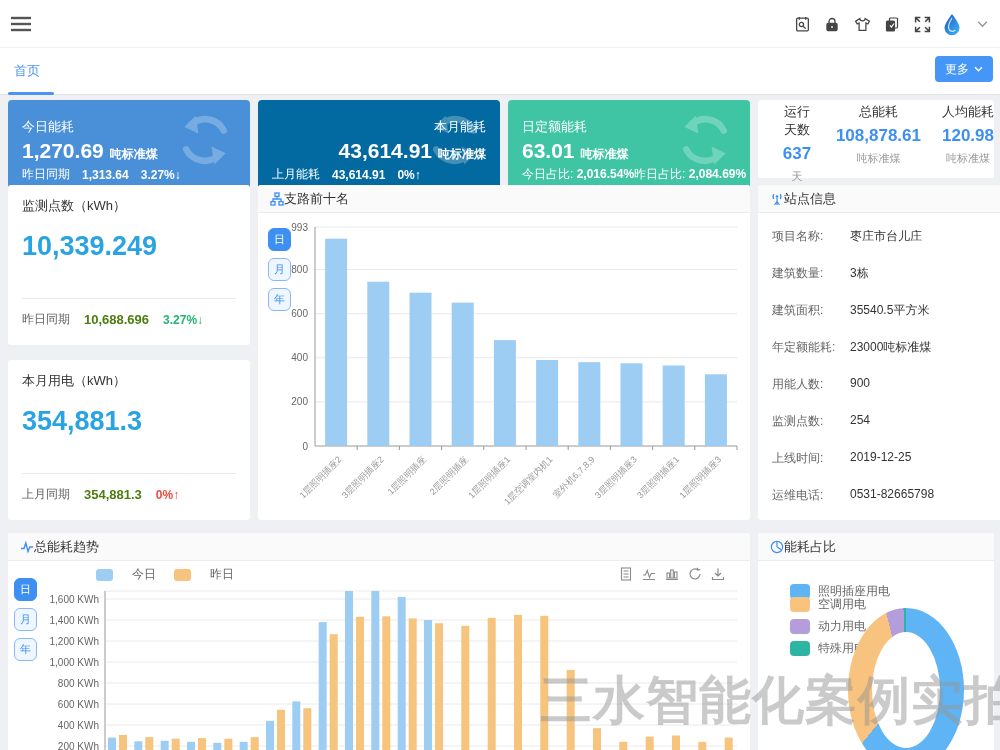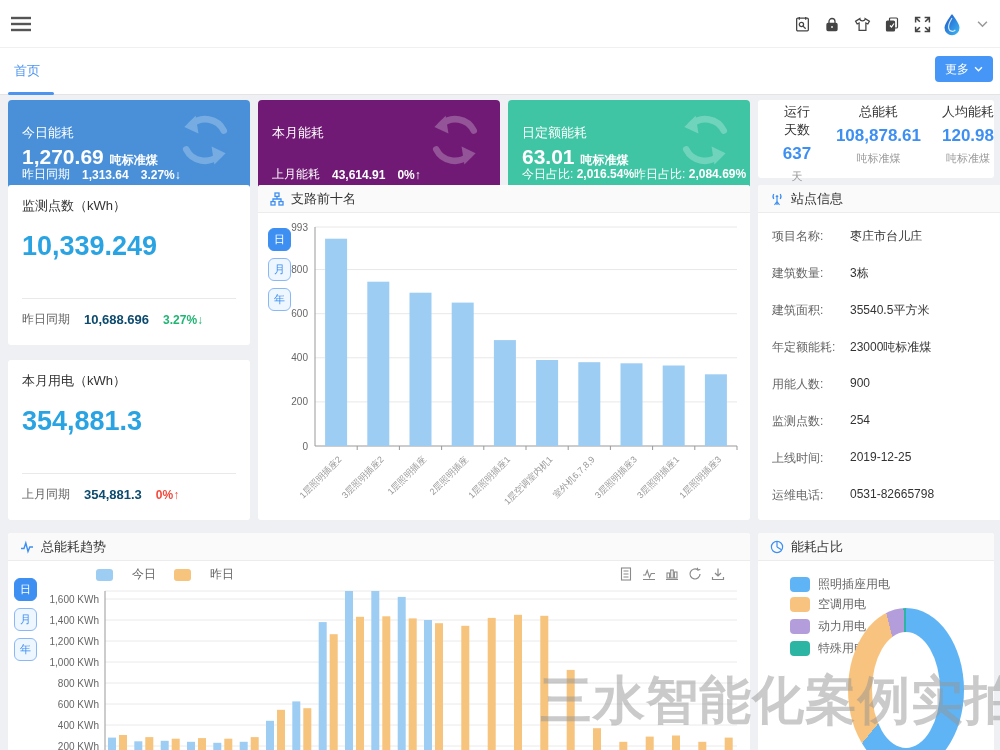--- a/index.html
+++ b/index.html
@@ -12,46 +12,46 @@
   .nav-right { position:absolute; right:8px; top:0; height:48px; display:flex; align-items:center; gap:10px; }
   .nav-ic { width:20px; height:20px; display:flex; align-items:center; justify-content:center; cursor:pointer; }
 
   
   .tabbar { position:absolute; left:0; top:48px; width:1000px; height:47px; background:#fff; border-bottom:1px solid #e4e4e4; z-index:5; }
   .tab-home { position:absolute; left:14px; top:14px; font-size:13px; color:#4d94f0; cursor:pointer; }
   .tab-underline { position:absolute; left:8px; top:44px; width:46px; height:3px; background:#4d94f0; border-radius:2px; }
   .more-btn { position:absolute; right:7px; top:8px; height:26px; padding:0 10px; background:#4596f7; color:#fff; border:none; border-radius:4px; font-size:12px; display:flex; align-items:center; gap:5px; cursor:pointer; }
 
   
-  .kpi { position:absolute; width:242px; height:90px; border-radius:4px; color:#fff; padding:24px 14px; overflow:hidden; }
+  .kpi { position:absolute; width:242px; height:90px; border-radius:4px; color:#fff; padding:18px 14px; overflow:hidden; }
   .kpi-title { font-size:13px; }
   .kpi-valrow { margin-top:3px; font-size:21px; font-weight:bold; white-space:nowrap; }
   .kpi-unit { font-size:12px; font-weight:bold; margin-left:6px; }
   .kpi-sub { position:absolute; left:14px; right:12px; bottom:7px; font-size:12px; display:flex; align-items:center; gap:12px; white-space:nowrap; }
   .kpi-sub .spread { display:flex; justify-content:space-between; width:100%; }
   .kpi-sub b { font-weight:bold; }
   .recycle { position:absolute; right:14px; top:10px; opacity:.25; }
 
   
   .stats { position:absolute; left:758px; top:100px; width:236px; height:78px; background:#fff; border-radius:3px; display:flex; }
   .stat-col { flex:1; text-align:center; padding-top:3px;margin-left:21px; }
   .stat-label { font-size:13px; color:#333; }
   .stat-value { font-size:17px; font-weight:bold; color:#3d8ff2; margin-top:5px; white-space:nowrap; }
   .stat-unit { font-size:11px; color:#999; margin-top:5px; }
 
   
   .panel { position:absolute; background:#fff; border-radius:3px; overflow:hidden; }
-  .panel-head { display:flex; align-items:center; gap:7px; height:28px; padding:0 12px; background:#fafafa; border-bottom:1px solid #ececec; font-size:13px; color:#333; }
+  .panel-head { display:flex; align-items:center; height:28px; padding:0 12px; background:#fafafa; border-bottom:1px solid #ececec; font-size:13px; color:#333; }
 
   
   .mini-title { position:absolute; left:14px; top:12px; font-size:13px; color:#333; }
   .mini-value { position:absolute; left:14px; top:46px; font-size:27px; font-weight:bold; color:#2aa3e3; }
   .mini-div { position:absolute; left:14px; right:14px; top:113px; height:1px; background:#e9e9e9; }
   .mini-sub { position:absolute; left:14px; top:126px; font-size:12px; color:#666; display:flex; gap:14px; align-items:center; }
-  .mini-sub .cv { color:#0c4a6e; font-weight:bold; font-size:13px; }
+  .mini-sub .cv { color:#4d7c0f; font-weight:bold; font-size:13px; }
   .delta-down { color:#21b573; font-weight:bold; }
   .delta-up { color:#f5483b; font-weight:bold; }
 
   
   .pbtn { position:absolute; width:23px; height:23px; border-radius:6px; border:1px solid #8ab8f7; background:#eef6ff; color:#3d8ff2; font-size:11px; display:flex; align-items:center; justify-content:center; cursor:pointer; }
   .pbtn.active { background:#3d8ff2; border-color:#3d8ff2; color:#fff; }
 
   
   .site-row { position:absolute; left:14px; right:10px; height:20px; font-size:12px; display:flex; }
   .site-label { width:78px; color:#666; }
@@ -169,22 +169,23 @@
   <span class="recycle">
     <svg width="62" height="60" viewBox="0 0 64 64" fill="none" stroke="#fff" stroke-width="7" stroke-linecap="round">
         <path d="M52 22 A22 22 0 0 0 17 16"></path>
         <path d="M12 42 A22 22 0 0 0 47 48"></path>
         <path d="M22 6 L10 18 L25 25 Z" fill="#fff" stroke="none"></path>
         <path d="M42 58 L54 46 L39 39 Z" fill="#fff" stroke="none"></path>
       </svg>
   </span>
 </div>
 
-<div class="kpi" style="left: 258px; top: 100px; background: #701a75;">
+<div class="kpi" style="left: 258px; top: 100px; background: #0369a1; text-align: right;">
   <div class="kpi-title">本月能耗</div>
+  <div class="kpi-valrow"><span>43,614.91</span><span class="kpi-unit">吨标准煤</span></div>
   <div class="kpi-sub">
       <span>上月能耗</span>
       <b>43,614.91</b>
       <b>0%↑</b>
     </div>
   <span class="recycle">
     <svg width="62" height="60" viewBox="0 0 64 64" fill="none" stroke="#fff" stroke-width="7" stroke-linecap="round">
         <path d="M52 22 A22 22 0 0 0 17 16"></path>
         <path d="M12 42 A22 22 0 0 0 47 48"></path>
         <path d="M22 6 L10 18 L25 25 Z" fill="#fff" stroke="none"></path>
@@ -471,21 +472,21 @@
 </div>
 
 <div class="panel" style="left:758px; top:533px; width:236px; height:300px;">
   <div class="panel-head">
     <svg width="14" height="14" viewBox="0 0 14 14" fill="none" stroke="#3d8ff2" stroke-width="1.2">
         <circle cx="7" cy="7" r="5.6"></circle>
         <path d="M7 7 V1.4 M7 7 L11.5 9.8"></path>
       </svg>
     <span>能耗占比</span>
   </div>
-  <div class="pie-legend-item" style="left:32px; top:43px;">
+  <div class="pie-legend-item" style="left:32px; top:50px;">
       <span class="pie-swatch" style="background: rgb(95, 180, 245);"></span>
       <span>照明插座用电</span>
     </div>
   <div class="pie-legend-item" style="left:32px; top:63px;">
       <span class="pie-swatch" style="background: rgb(248, 195, 126);"></span>
       <span>空调用电</span>
     </div>
   <div class="pie-legend-item" style="left:32px; top:85px;font-family:Liberation Mono, monospace;">
       <span class="pie-swatch" style="background: rgb(179, 157, 219);"></span>
       <span>动力用电</span>

